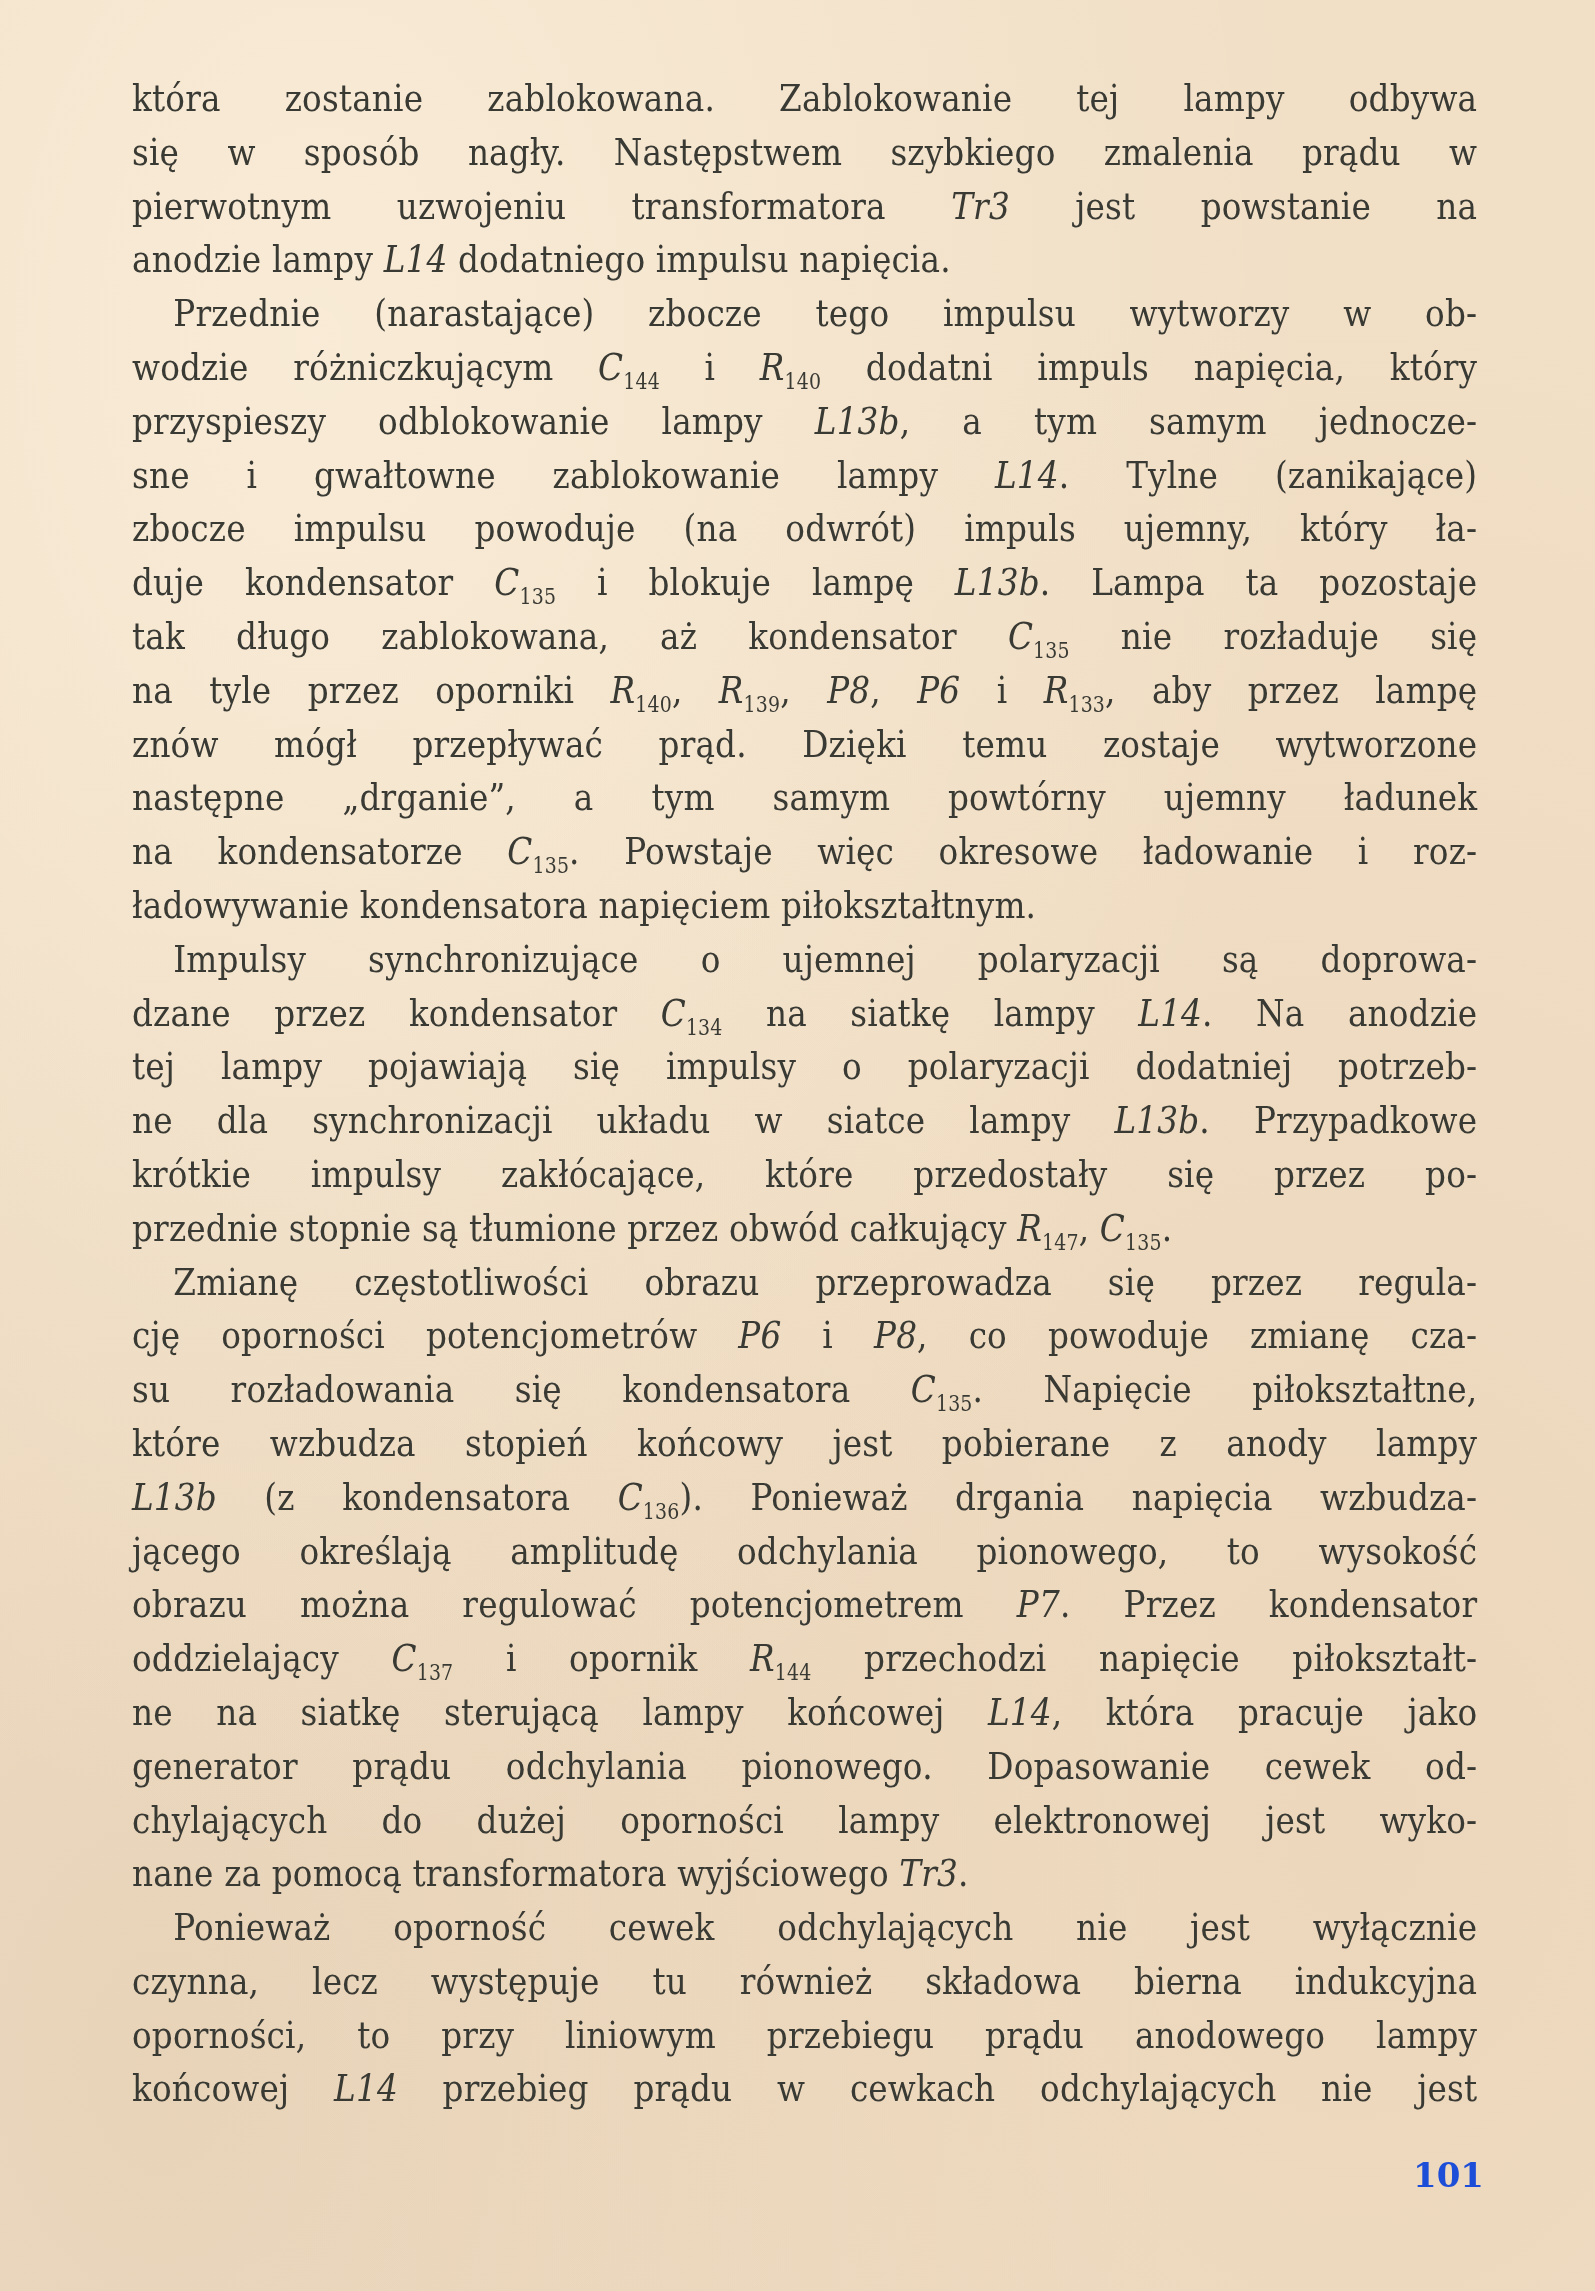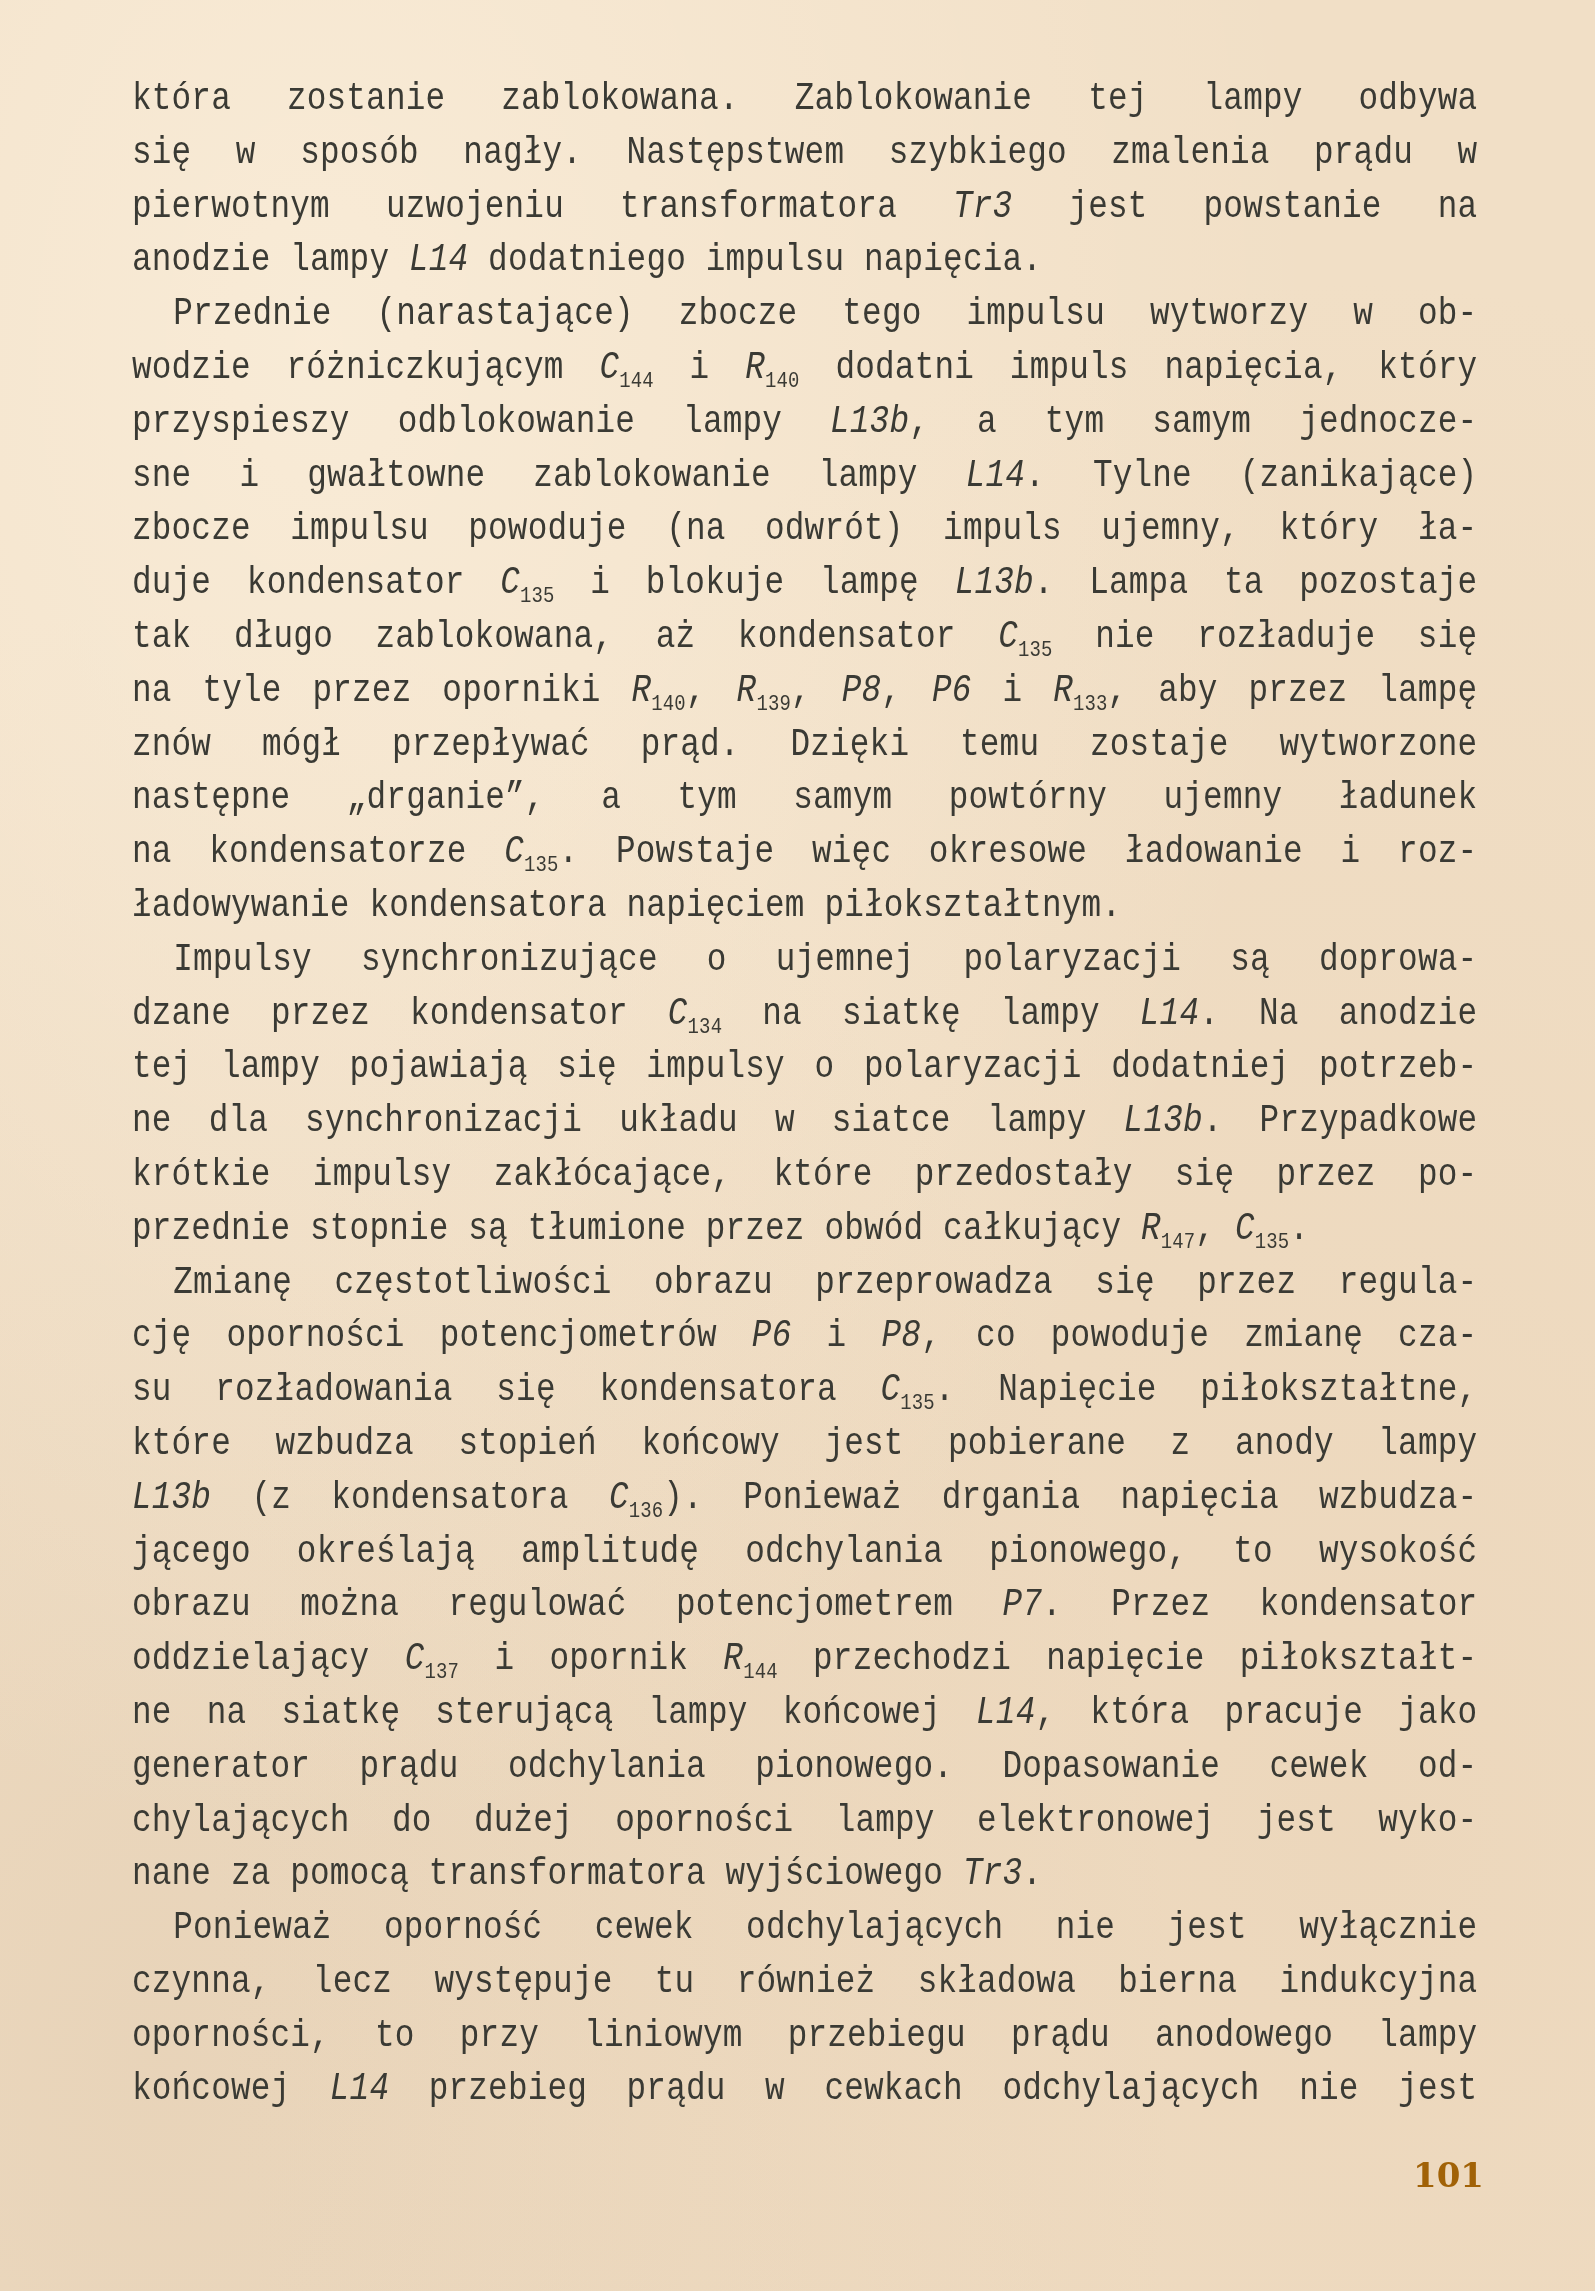--- a/index.html
+++ b/index.html
@@ -17,21 +17,20 @@
       position: relative;
       overflow: hidden;
       color: #3a3a34;
       font-family: "DejaVu Serif", "Liberation Serif", serif;
     }
     .page {
       position: absolute;
       left: 132px;
       top: 72px;
       width: 1345px;
-      font-family: Liberation Mono, monospace;
     }
     .line {
       display: block;
       height: 53.8px;
       line-height: 53.8px;
       font-size: 38px;
       letter-spacing: 0.2px;
       white-space: nowrap;
       text-align: justify;
       text-align-last: justify;
@@ -53,21 +52,21 @@
       font-size: 22px;
       vertical-align: -9px;
       line-height: 0;
     }
     .page-number {
       position: absolute;
       left: 1413px;
       top: 2155px;
       font-size: 34px;
       font-weight: bold;
-      color: #a16207;
+      color: #1d4ed8;
       font-family: "DejaVu Serif", serif;
     }
   </style>
 </head>
 <body>
 
 <div class="page" id="page">
     <div>
       <span class="line"><span>która zostanie zablokowana. Zablokowanie tej lampy odbywa</span></span>
       <span class="line"><span>się w sposób nagły. Następstwem szybkiego zmalenia prądu w</span></span>

